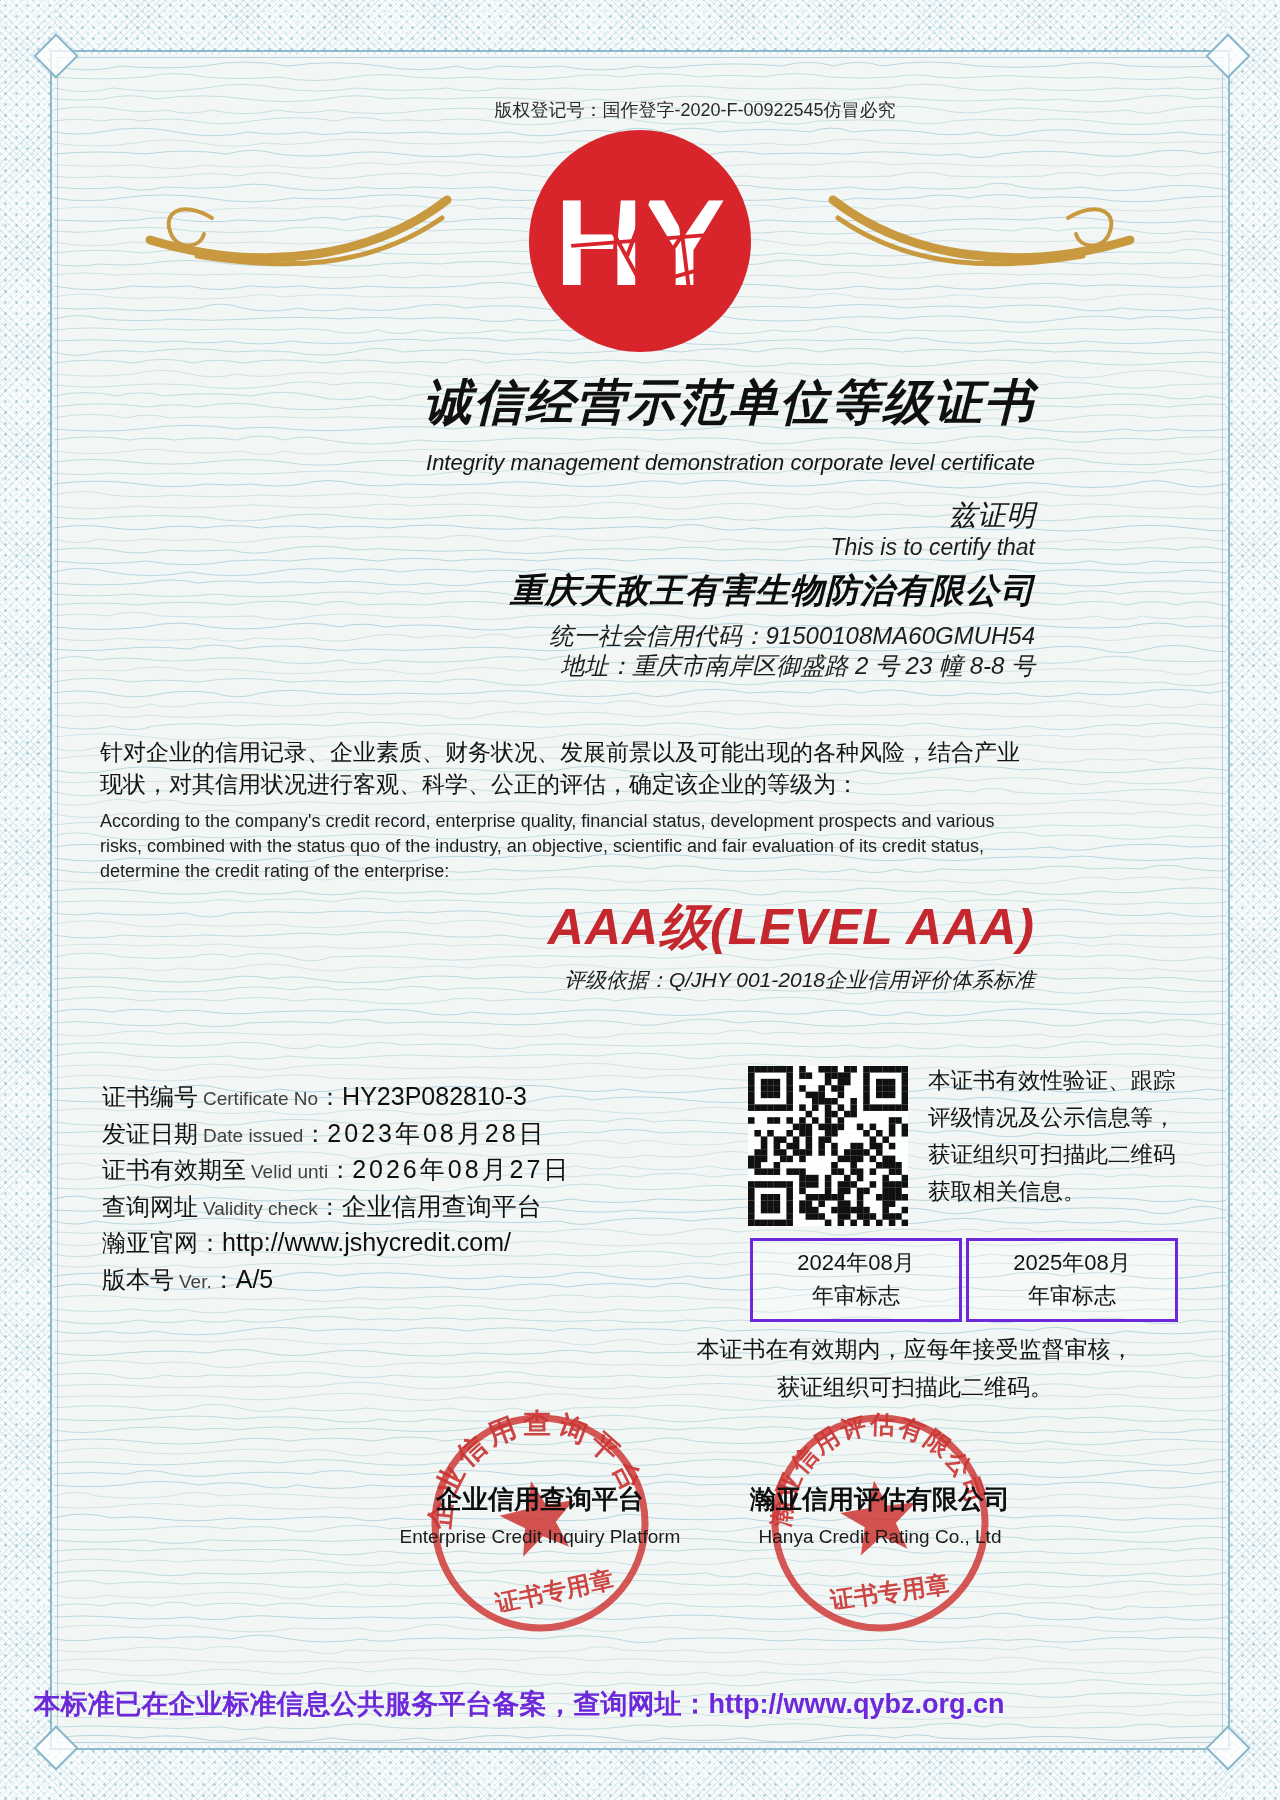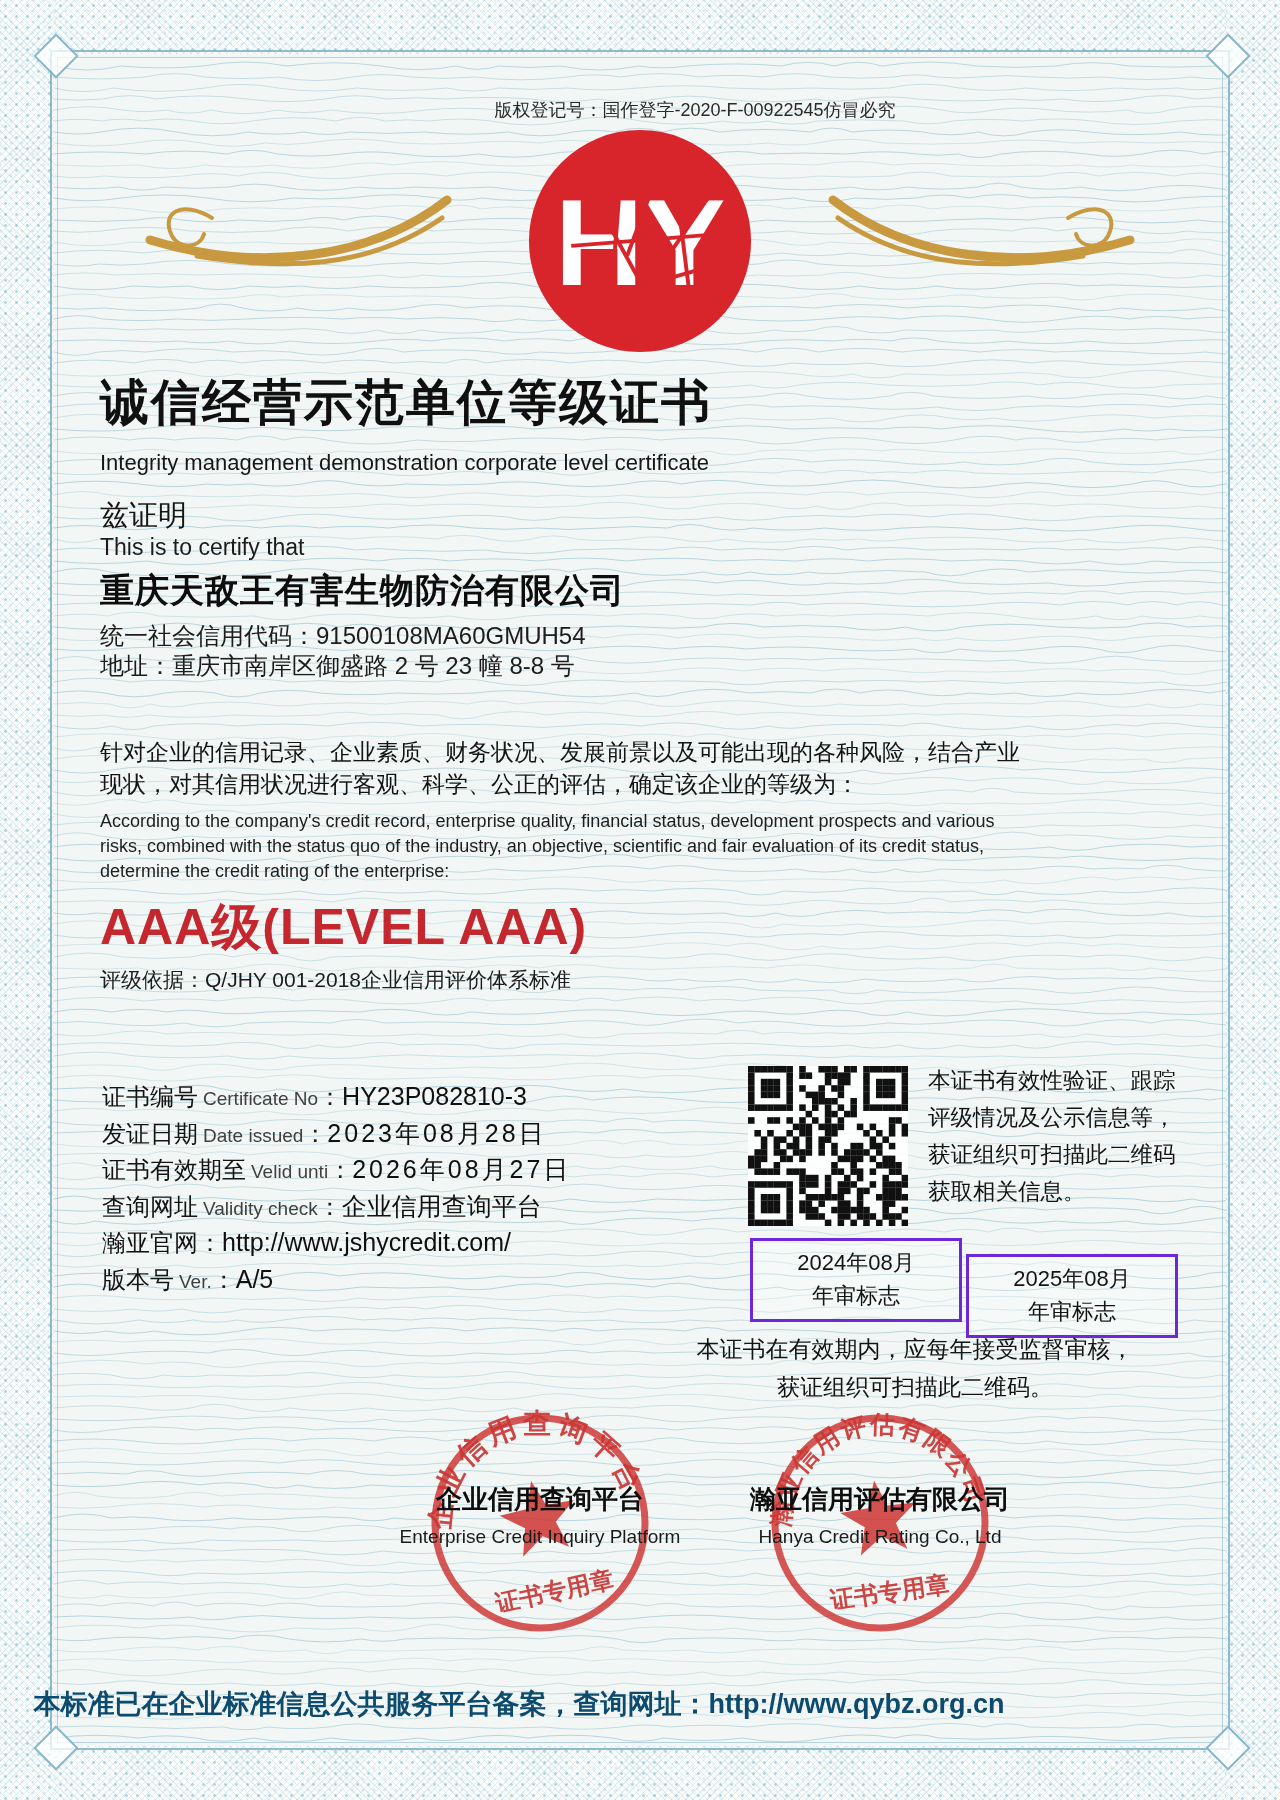--- a/index.html
+++ b/index.html
@@ -18,21 +18,21 @@
   .lace.bottom{left:0;top:1746px;width:1280px;height:54px;}
   .lace.left{left:0;top:0;width:54px;height:1800px;}
   .lace.right{left:1226px;top:0;width:54px;height:1800px;}
   .frame1{position:absolute;inset:50px;border:2px solid rgba(110,165,190,.75);z-index:1;pointer-events:none;}
   .frame2{position:absolute;inset:57px;border:1px solid rgba(110,165,190,.45);z-index:1;pointer-events:none;}
   .corner{position:absolute;width:28px;height:28px;border:2px solid rgba(110,165,190,.8);
           background:rgba(255,255,255,.75);transform:rotate(45deg);z-index:2;}
   .paper{position:absolute;inset:54px;background:#f2f7f6;z-index:0;}
   #waves{position:absolute;left:54px;top:54px;width:1172px;height:1692px;z-index:0;}
   .abs{position:absolute;z-index:2;}
-  .ctr{left:100px;width:935px;text-align:left;white-space:nowrap;}
+  .ctr{left:100px;width:935px;text-align:right;white-space:nowrap;font-style:italic;}
   .copyright{left:0;width:1280px;text-align:center;top:98px;font-size:18px;color:#2a2a2a;transform:translateX(55px);}
   .logo{left:527px;top:128px;width:226px;height:226px;}
   .flourish{top:178px;width:310px;height:100px;}
   .fl-l{left:142px;}
   .fl-r{left:828px;transform:scaleX(-1);}
   .title-cn{top:370px;font-size:49px;font-weight:bold;letter-spacing:2px;color:#101010;}
   .title-en{top:450px;font-size:22px;color:#161616;}
   .certify-cn{top:496px;font-size:29px;color:#161616;}
   .certify-en{top:534px;font-size:23px;}
   .company{top:568px;font-size:34px;font-weight:bold;color:#0d0d0d;letter-spacing:1px;}
@@ -50,30 +50,30 @@
   .fl-en{font-size:19px;color:#404040;margin-left:5px;}
   .fl-colon{font-size:24px;}
   .fl-val{font-size:25px;color:#101010;}
   .fl-val.ls{letter-spacing:3px;}
   #qr{left:748px;top:1066px;width:160px;height:160px;}
   .qr-note{left:928px;top:1062px;width:255px;font-size:22.5px;line-height:37px;color:#141414;}
   .ybox{top:1238px;width:206px;height:78px;border:3px solid #6d28d9;text-align:center;
         background:rgba(255,255,255,.25);}
   .ybox div{font-size:22px;line-height:33px;color:#141414;}
   .ybox .b1{margin-top:5px;}
-  .yb0{left:750px;} .yb1{left:966px;margin-top:16px;}
+  .yb0{left:750px;} .yb1{left:966px;}
   .rev-cap{left:648px;top:1330px;width:534px;text-align:center;font-size:23px;line-height:38px;color:#141414;}
   .stamp{position:absolute;top:1408px;width:230px;height:230px;z-index:3;opacity:.93;}
   .st0{left:425px;transform:rotate(-12deg);}
   .st1{left:765px;transform:rotate(-8deg);}
   .stamp-cap{position:absolute;top:1482px;width:420px;text-align:center;z-index:4;}
   .sc0{left:330px;} .sc1{left:670px;}
   .stamp-cap .cn{font-size:26px;font-weight:bold;color:#0e0e0e;}
   .stamp-cap .en{font-size:19px;color:#1a1a1a;margin-top:9px;}
-  .footer{left:0;width:1038px;text-align:center;top:1686px;font-size:27px;font-weight:bold;color:#0c4a6e;z-index:2;}
+  .footer{left:0;width:1038px;text-align:center;top:1686px;font-size:27px;font-weight:bold;color:#6d28d9;z-index:2;}
 </style>
 </head>
 <body>
 
 <div class="page">
   <div class="paper"></div>
   <svg id="waves" viewBox="0 0 1172 1692">
       <path d="M0 12 q33.4 8.0 66.9 0 q41.1 3.8 82.3 0 q42.0 -7.9 84.1 0 q46.9 -6.5 93.7 0 q37.7 7.4 75.5 0 q20.9 6.7 41.8 0 q31.2 3.0 62.4 0 q39.0 8.0 77.9 0 q24.2 3.7 48.5 0 q47.3 -4.2 94.6 0 q26.3 -7.3 52.6 0 q23.9 -7.4 47.8 0 q47.3 -7.9 94.6 0 q39.4 2.8 78.8 0 q36.7 -6.6 73.5 0 q45.1 2.3 90.1 0 q38.3 -3.7 76.6 0" fill="none" stroke="rgba(105,165,185,0.40)" stroke-width="1"></path>
       <path d="M0 23 q45.3 3.8 90.6 0 q30.2 -6.8 60.3 0 q37.0 3.1 73.9 0 q36.7 7.2 73.3 0 q29.8 -4.8 59.5 0 q31.7 2.9 63.4 0 q46.4 5.6 92.7 0 q26.5 -4.3 53.0 0 q39.4 -6.7 78.8 0 q31.7 -3.2 63.4 0 q33.2 -6.7 66.4 0 q32.3 2.3 64.6 0 q21.5 -4.2 43.1 0 q20.7 2.1 41.4 0 q28.7 -2.8 57.4 0 q34.0 2.1 68.0 0 q43.8 5.0 87.5 0 q33.2 4.0 66.5 0" fill="none" stroke="rgba(105,165,185,0.33)" stroke-width="1"></path>
       <path d="M0 34 q29.4 7.3 58.8 0 q46.3 6.7 92.6 0 q36.4 -7.3 72.7 0 q39.3 6.0 78.7 0 q45.2 4.7 90.5 0 q25.8 6.1 51.6 0 q34.2 2.7 68.5 0 q35.4 3.7 70.9 0 q45.1 -4.5 90.3 0 q41.9 2.4 83.7 0 q38.6 2.5 77.1 0 q34.8 -7.6 69.7 0 q33.4 4.8 66.8 0 q44.8 5.2 89.6 0 q31.1 2.9 62.2 0 q21.0 3.6 42.0 0 q25.4 -2.7 50.8 0" fill="none" stroke="rgba(105,165,185,0.31)" stroke-width="1"></path>

